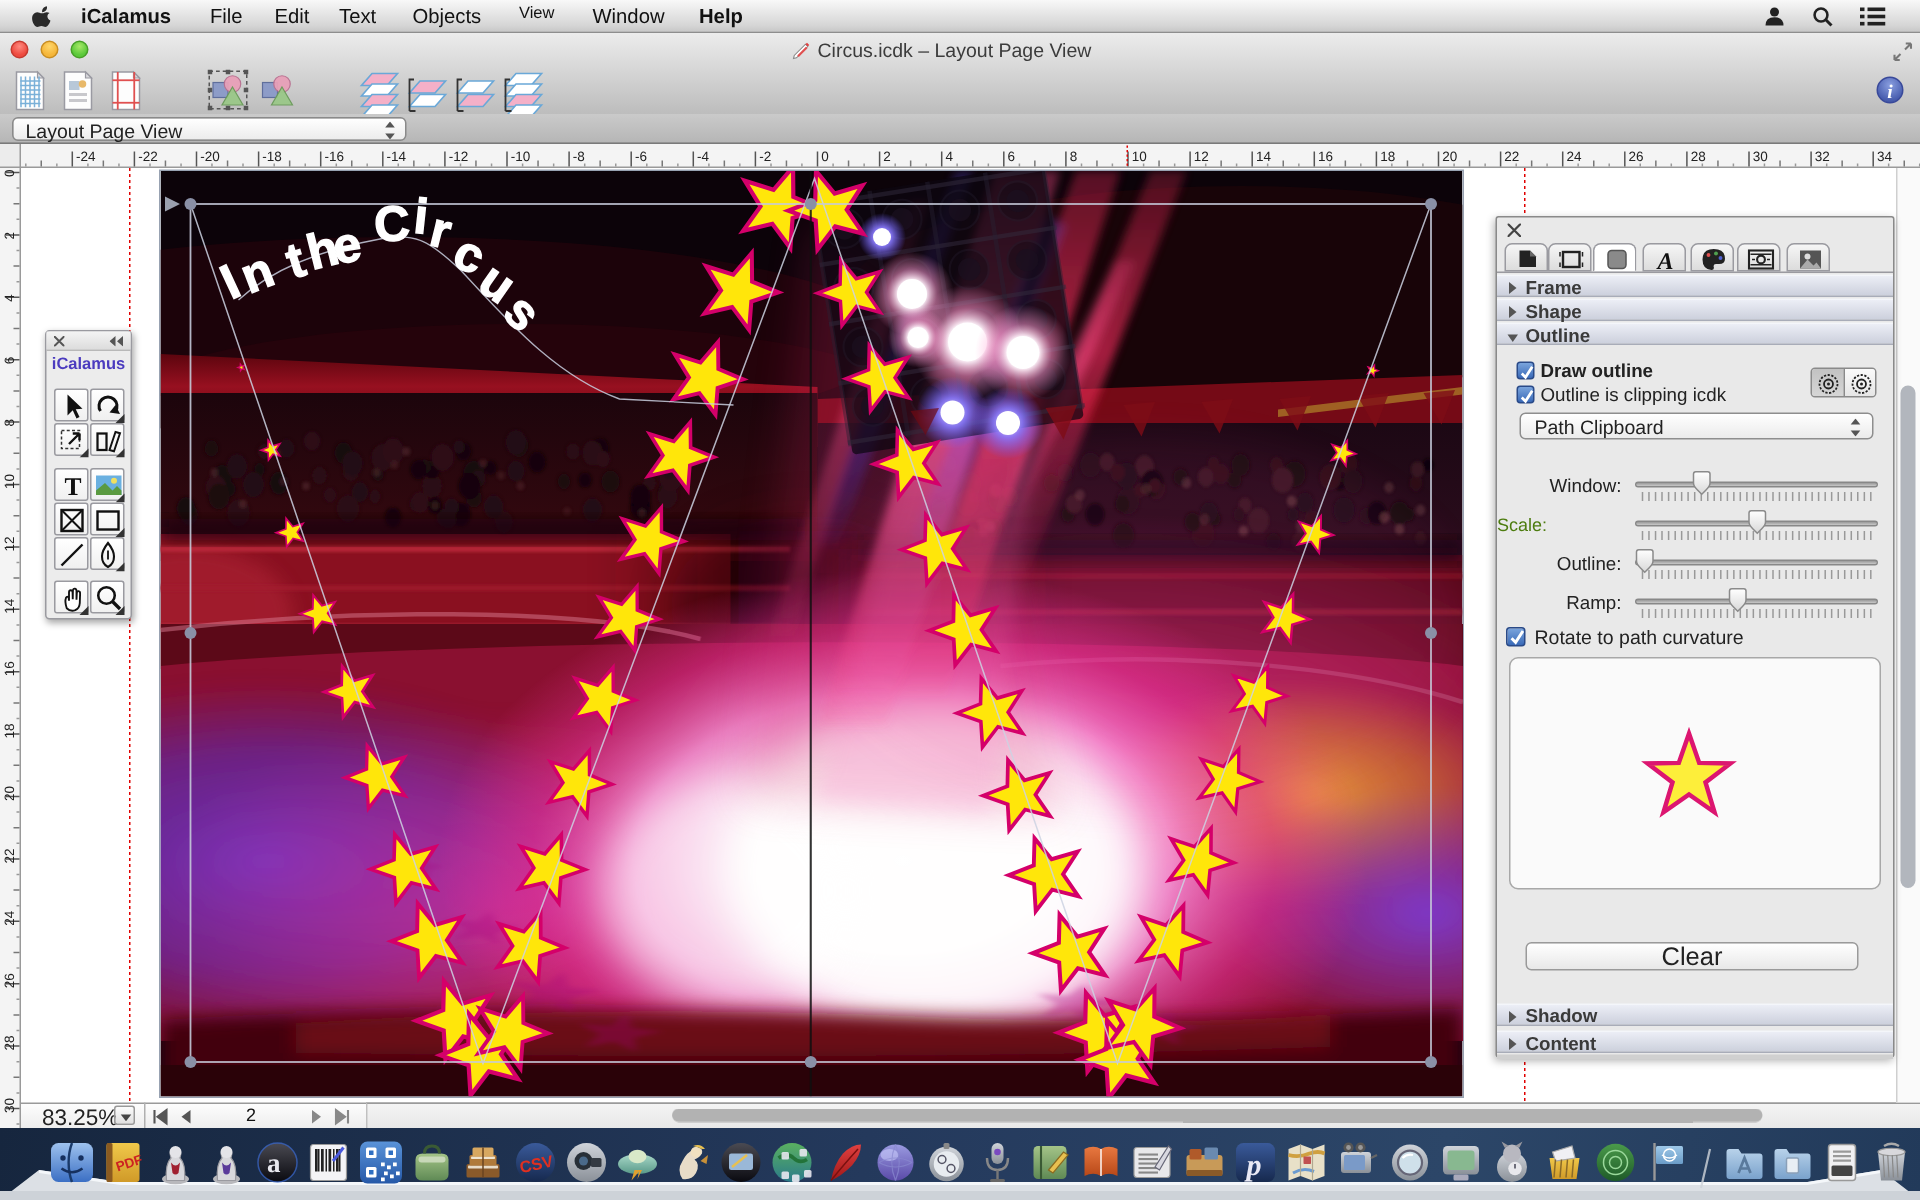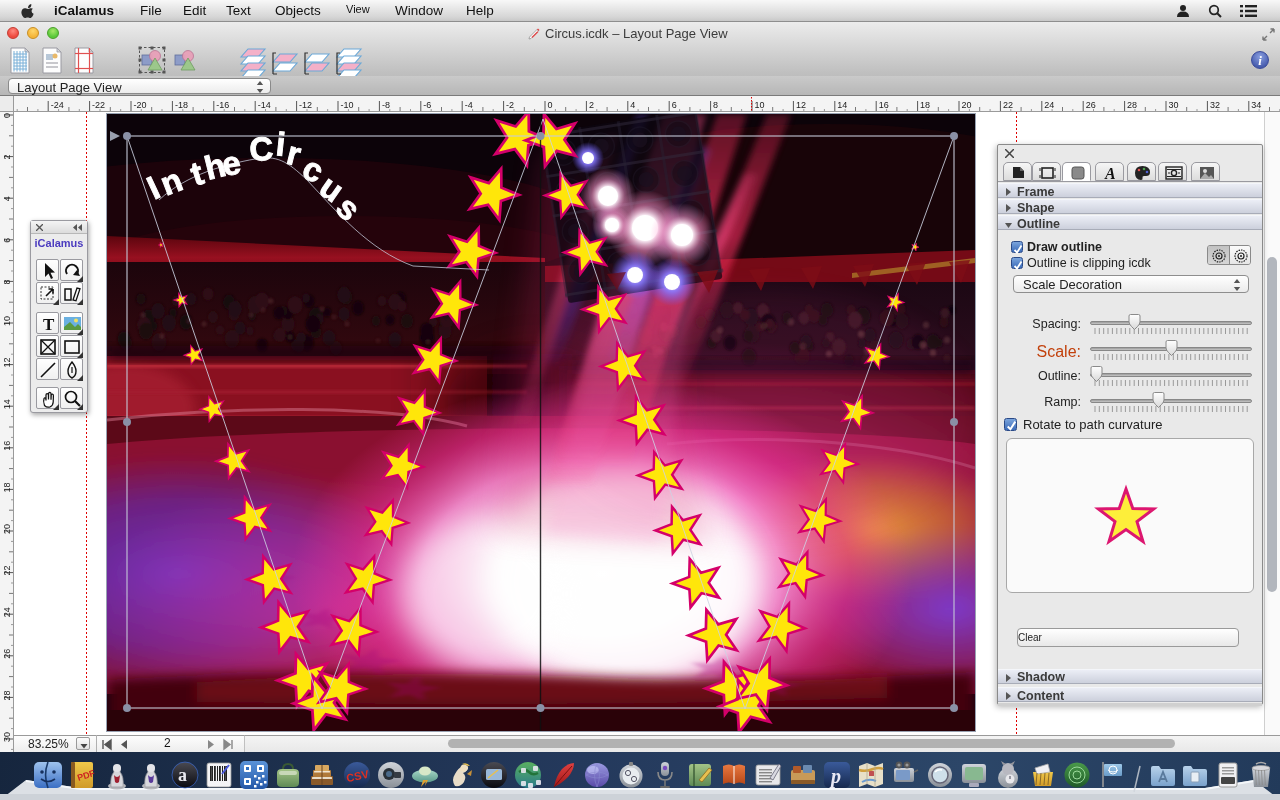--- a/index.html
+++ b/index.html
@@ -7,21 +7,21 @@
 <svg width="16" height="16" style="position:absolute;left:20px;top:3px" viewBox="0 0 16 16">
       <path d="M11.2,1.1 C10.3,1.2 9.3,1.8 8.8,2.5 C8.3,3.2 7.9,4.2 8.1,5.1 C9.1,5.2 10.1,4.6 10.7,3.9 C11.2,3.2 11.6,2.2 11.2,1.1 Z M11.1,5.2 C9.9,5.2 9.4,5.9 8.1,5.9 C6.8,5.9 5.8,5.2 4.8,5.2 C3.1,5.3 1.4,6.7 1.4,9.3 C1.4,12 3.4,15 4.9,15 C5.9,15 6.3,14.4 7.6,14.4 C8.9,14.4 9.2,15 10.3,15 C11.8,15 13.4,12.2 13.6,10.7 C12.3,10.2 11.6,9 11.6,7.9 C11.7,6.6 12.5,6 13,5.7 C12.5,5.4 11.8,5.2 11.1,5.2 Z" fill="#2a2a2a"></path>
     </svg>
 <span style="position:absolute;left:54px;top:3px;font-size:13.5px;font-weight:bold;color:#111">iCalamus</span>
 <span style="position:absolute;left:140px;top:3px;font-size:13.5px;font-weight:500;color:#111">File</span>
 <span style="position:absolute;left:183px;top:3px;font-size:13.5px;font-weight:500;color:#111">Edit</span>
 <span style="position:absolute;left:226px;top:3px;font-size:13.5px;font-weight:500;color:#111">Text</span>
 <span style="position:absolute;left:275px;top:3px;font-size:13.5px;font-weight:500;color:#111">Objects</span>
 <span style="position:absolute;left:346px;top:3px;font-size:11px;font-weight:500;color:#111">View</span>
 <span style="position:absolute;left:395px;top:3px;font-size:13.5px;font-weight:500;color:#111">Window</span>
-<span style="position:absolute;left:466px;top:3px;font-size:13.5px;font-weight:400;color:#111">Help</span>
+<span style="position:absolute;left:466px;top:3px;font-size:13.5px;font-weight:700;color:#111">Help</span>
 <svg width="14" height="14" style="position:absolute;left:1176px;top:4px" viewBox="0 0 14 14">
       <circle cx="7" cy="4" r="3" fill="#222"></circle>
       <path d="M1,13 Q1,7.5 7,7.5 Q13,7.5 13,13 Z" fill="#222"></path>
     </svg>
 <svg width="14" height="14" style="position:absolute;left:1208px;top:4px" viewBox="0 0 14 14">
       <circle cx="6" cy="6" r="4.3" fill="none" stroke="#222" stroke-width="1.7"></circle>
       <line x1="9.2" y1="9.2" x2="13" y2="13" stroke="#222" stroke-width="2"></line>
     </svg>
 <svg width="17" height="14" style="position:absolute;left:1240px;top:4px" viewBox="0 0 17 14">
       <g fill="#222">
@@ -983,27 +983,27 @@
 <svg width="44" height="20" viewBox="0 0 44 20" style="position:absolute;left:0;top:0">
 <circle cx="11" cy="10" r="6" fill="none" stroke="#222" stroke-width="1.2" stroke-dasharray="1.5,1"></circle>
         <circle cx="11" cy="10" r="3" fill="none" stroke="#222" stroke-width="1.2"></circle>
         <circle cx="11" cy="10" r="1" fill="#222"></circle>
 <circle cx="33" cy="10" r="6" fill="none" stroke="#222" stroke-width="1.2" stroke-dasharray="1.5,1"></circle>
         <circle cx="33" cy="10" r="3" fill="none" stroke="#222" stroke-width="1.2"></circle>
         <circle cx="33" cy="10" r="1" fill="#222"></circle>
 </svg>
     </div>
 <div style="position:absolute;left:15px;top:130px;width:236px;height:18px;background:linear-gradient(#ffffff,#ebebeb);border:1px solid #8e8e8e;border-radius:4px">
-<span style="position:absolute;left:9px;top:1px;font-size:13px;color:#222">Scale Decoration</span>
+<span style="position:absolute;left:9px;top:1px;font-size:13px;color:#222">Path Clipboard</span>
 <svg width="8" height="12" style="position:absolute;right:7px;top:3px" viewBox="0 0 8 12">
         <path d="M4,0 L7.2,4 L0.8,4 Z" fill="#555"></path>
         <path d="M4,12 L7.2,8 L0.8,8 Z" fill="#555"></path>
       </svg>
     </div>
-<span style="position:absolute;left:0px;top:172px;width:83px;text-align:right;font-size:12.5px;color:#222">Spacing:</span>
+<span style="position:absolute;left:0px;top:172px;width:83px;text-align:right;font-size:12.5px;color:#222">Window:</span>
 <div style="position:absolute;left:92px;top:176px;width:162px;height:4px;background:linear-gradient(#9a9a9a,#c8c8c8);border:1px solid #888;border-radius:2px"></div>
 <svg width="260" height="7" viewBox="0 0 260 7" style="position:absolute;left:0px;top:183px">
       <line x1="97.0" y1="0" x2="97.0" y2="6" stroke="#999" stroke-width="1"></line>
       <line x1="101.3" y1="0" x2="101.3" y2="6" stroke="#999" stroke-width="1"></line>
       <line x1="105.7" y1="0" x2="105.7" y2="6" stroke="#999" stroke-width="1"></line>
       <line x1="110.0" y1="0" x2="110.0" y2="6" stroke="#999" stroke-width="1"></line>
       <line x1="114.4" y1="0" x2="114.4" y2="6" stroke="#999" stroke-width="1"></line>
       <line x1="118.8" y1="0" x2="118.8" y2="6" stroke="#999" stroke-width="1"></line>
       <line x1="123.1" y1="0" x2="123.1" y2="6" stroke="#999" stroke-width="1"></line>
       <line x1="127.4" y1="0" x2="127.4" y2="6" stroke="#999" stroke-width="1"></line>
@@ -1038,21 +1038,21 @@
     </svg>
 <svg width="15" height="17" viewBox="0 0 15 17" style="position:absolute;left:129px;top:169px">
       <path d="M2,2 Q2,0.5 3.5,0.5 L11.5,0.5 Q13,0.5 13,2 L13,8 Q13,10 10.5,12.5 L7.5,15.5 L4.5,12.5 Q2,10 2,8 Z" fill="url(#thumbg)" stroke="#8a8a8a" stroke-width="1"></path>
       <defs>
         <linearGradient id="thumbg" x1="0" y1="0" x2="0" y2="1">
           <stop offset="0" stop-color="#ffffff"></stop>
           <stop offset="1" stop-color="#d8d8d8"></stop>
         </linearGradient>
       </defs>
     </svg>
-<span style="position:absolute;left:0px;top:198px;width:83px;text-align:right;font-size:16px;color:#c2410c">Scale:</span>
+<span style="position:absolute;left:0px;top:198px;width:83px;text-align:left;font-size:12px;color:#4d7c0f">Scale:</span>
 <div style="position:absolute;left:92px;top:202px;width:162px;height:4px;background:linear-gradient(#9a9a9a,#c8c8c8);border:1px solid #888;border-radius:2px"></div>
 <svg width="260" height="7" viewBox="0 0 260 7" style="position:absolute;left:0px;top:209px">
       <line x1="97.0" y1="0" x2="97.0" y2="6" stroke="#999" stroke-width="1"></line>
       <line x1="101.3" y1="0" x2="101.3" y2="6" stroke="#999" stroke-width="1"></line>
       <line x1="105.7" y1="0" x2="105.7" y2="6" stroke="#999" stroke-width="1"></line>
       <line x1="110.0" y1="0" x2="110.0" y2="6" stroke="#999" stroke-width="1"></line>
       <line x1="114.4" y1="0" x2="114.4" y2="6" stroke="#999" stroke-width="1"></line>
       <line x1="118.8" y1="0" x2="118.8" y2="6" stroke="#999" stroke-width="1"></line>
       <line x1="123.1" y1="0" x2="123.1" y2="6" stroke="#999" stroke-width="1"></line>
       <line x1="127.4" y1="0" x2="127.4" y2="6" stroke="#999" stroke-width="1"></line>
@@ -1193,37 +1193,37 @@
       </defs>
     </svg>
 <div style="position:absolute;left:6px;top:273px;width:13px;height:13px;background:linear-gradient(#7aa4dc,#3a6ab8);border:1px solid #2a4a88;border-radius:2.5px"><svg width="13" height="13" viewBox="0 0 12 12">
         <path d="M2.5,6 L5,8.5 L9.5,1.5" stroke="#fff" stroke-width="1.8" fill="none"></path>
       </svg></div>
 <span style="position:absolute;left:25px;top:272px;font-size:13px;color:#222">Rotate to path curvature</span>
 <div style="position:absolute;left:8px;top:293px;width:248px;height:155px;background:#fafafa;border:1px solid #a8a8a8;border-radius:6px"></div>
 <svg width="70" height="70" viewBox="0 0 70 70" style="position:absolute;left:93px;top:338px">
       <polygon points="35.0,6.0 41.8,25.6 62.6,26.0 46.0,38.6 52.0,58.5 35.0,46.6 18.0,58.5 24.0,38.6 7.4,26.0 28.2,25.6" fill="#fdee3a" stroke="#dc1670" stroke-width="3"></polygon>
     </svg>
-<div style="position:absolute;left:19px;top:483px;width:222px;height:19px;background:linear-gradient(#ffffff,#e8e8e8);border:1px solid #9a9a9a;border-radius:4px;text-align:left;font-size:10px;color:#222;line-height:18px">Clear</div>
+<div style="position:absolute;left:19px;top:483px;width:222px;height:19px;background:linear-gradient(#ffffff,#e8e8e8);border:1px solid #9a9a9a;border-radius:4px;text-align:center;font-size:17px;color:#222;line-height:18px">Clear</div>
 <div style="position:absolute;left:0;top:524px;width:100%;height:15px;background:linear-gradient(#eceef6,#ccd0dc);border-top:1px solid #f4f6fa;border-bottom:1px solid #a8acb8">
       <svg width="16" height="15" viewBox="0 0 16 15" style="position:absolute;left:2px;top:0">
         <path d="M6,4 L11,8 L6,12 Z" fill="#555"></path>
       </svg>
       <span style="position:absolute;left:19px;top:0;font-size:12.5px;font-weight:bold;color:#3a3a3a">Shadow</span>
     </div>
 <div style="position:absolute;left:0;top:542px;width:100%;height:15px;background:linear-gradient(#eceef6,#ccd0dc);border-top:1px solid #f4f6fa;border-bottom:1px solid #a8acb8">
       <svg width="16" height="15" viewBox="0 0 16 15" style="position:absolute;left:2px;top:0">
         <path d="M6,4 L11,8 L6,12 Z" fill="#555"></path>
       </svg>
       <span style="position:absolute;left:19px;top:0.5px;font-size:12.5px;font-weight:bold;color:#3a3a3a">Content</span>
     </div>
 <div style="position:absolute;left:0;top:558px;width:100%;height:3px;background:#d0d0d0"></div>
 </div>
 <div style="position:absolute;left:14px;top:735px;width:1266px;height:17px;background:linear-gradient(#fdfdfd,#ededed);border-top:1px solid #9a9a9a;z-index:20"></div>
-<span style="position:absolute;left:28px;top:737px;font-size:12px;color:#222;z-index:21">83.25%</span>
+<span style="position:absolute;left:28px;top:737px;font-size:15px;color:#222;z-index:21">83.25%</span>
 <div style="position:absolute;left:76px;top:737px;width:14px;height:13px;background:linear-gradient(#fcfcfc,#e0e0e0);border:1px solid #999;border-radius:2px;z-index:21"><svg width="14" height="13" viewBox="0 0 14 13">
       <path d="M7,9.5 L10.5,5 L3.5,5 Z" fill="#444"></path>
     </svg></div>
 <div style="position:absolute;left:96px;top:735px;width:1px;height:17px;background:#b0b0b0;z-index:21"></div>
 <svg width="13" height="13" viewBox="0 0 13 13" style="position:absolute;left:100px;top:738px;z-index:21">
     <path d="M3,2 L3,11 M11,2 L5,6.5 L11,11 Z" stroke="#555" stroke-width="1.4" fill="#555"></path>
   </svg>
 <svg width="13" height="13" viewBox="0 0 13 13" style="position:absolute;left:117px;top:738px;z-index:21">
     <path d="M10,2 L4,6.5 L10,11 Z" fill="#555"></path>
   </svg>

